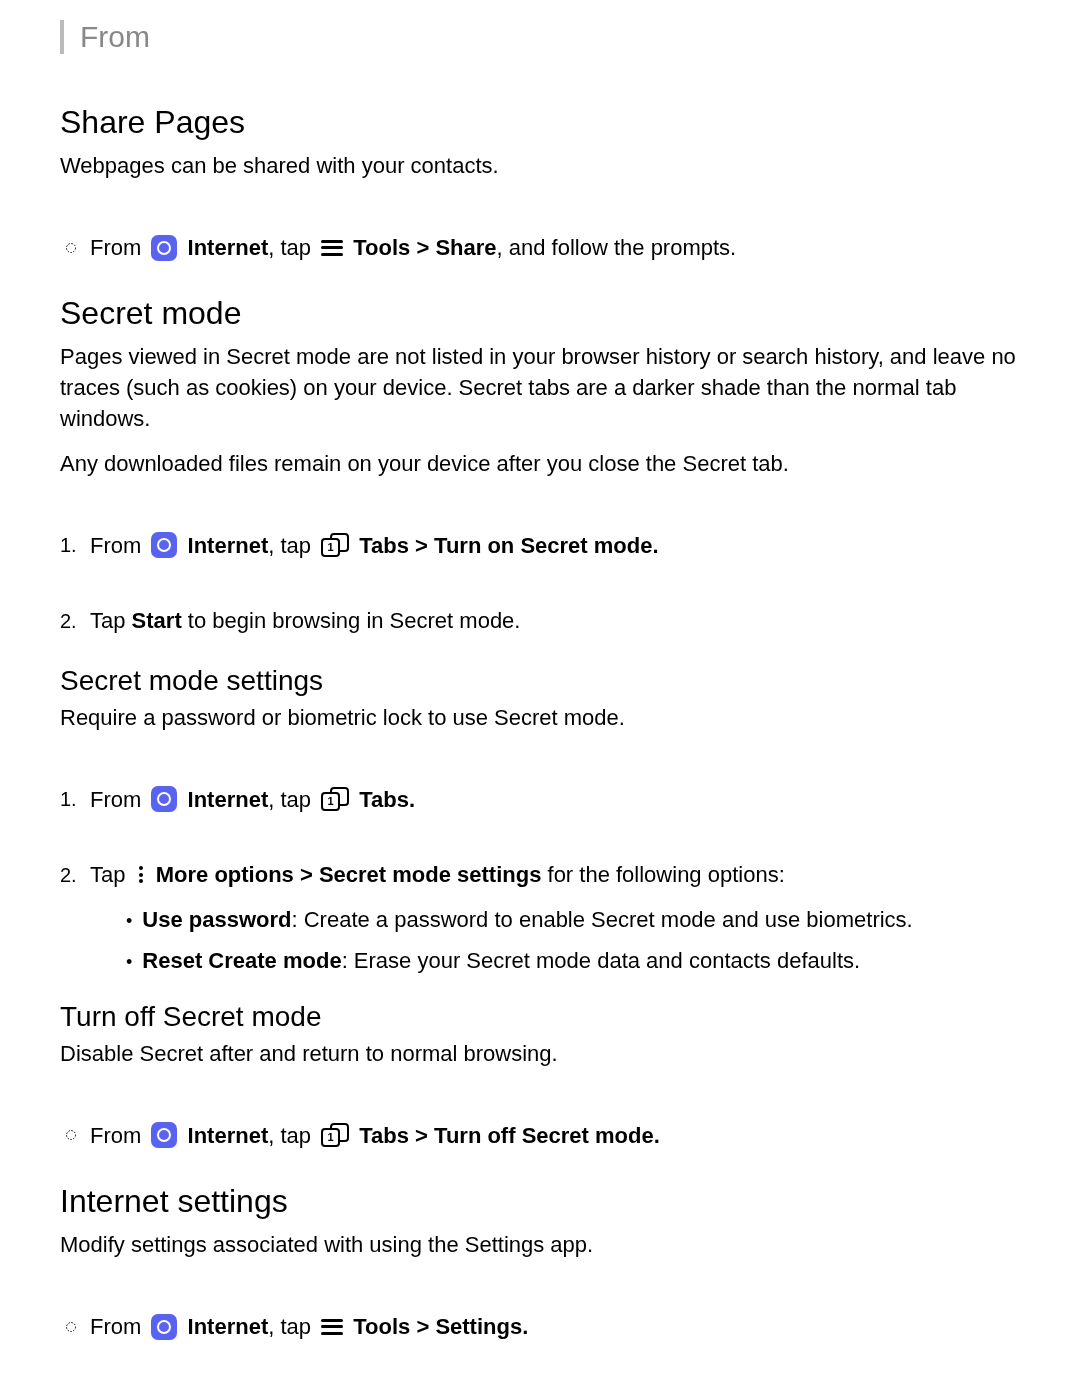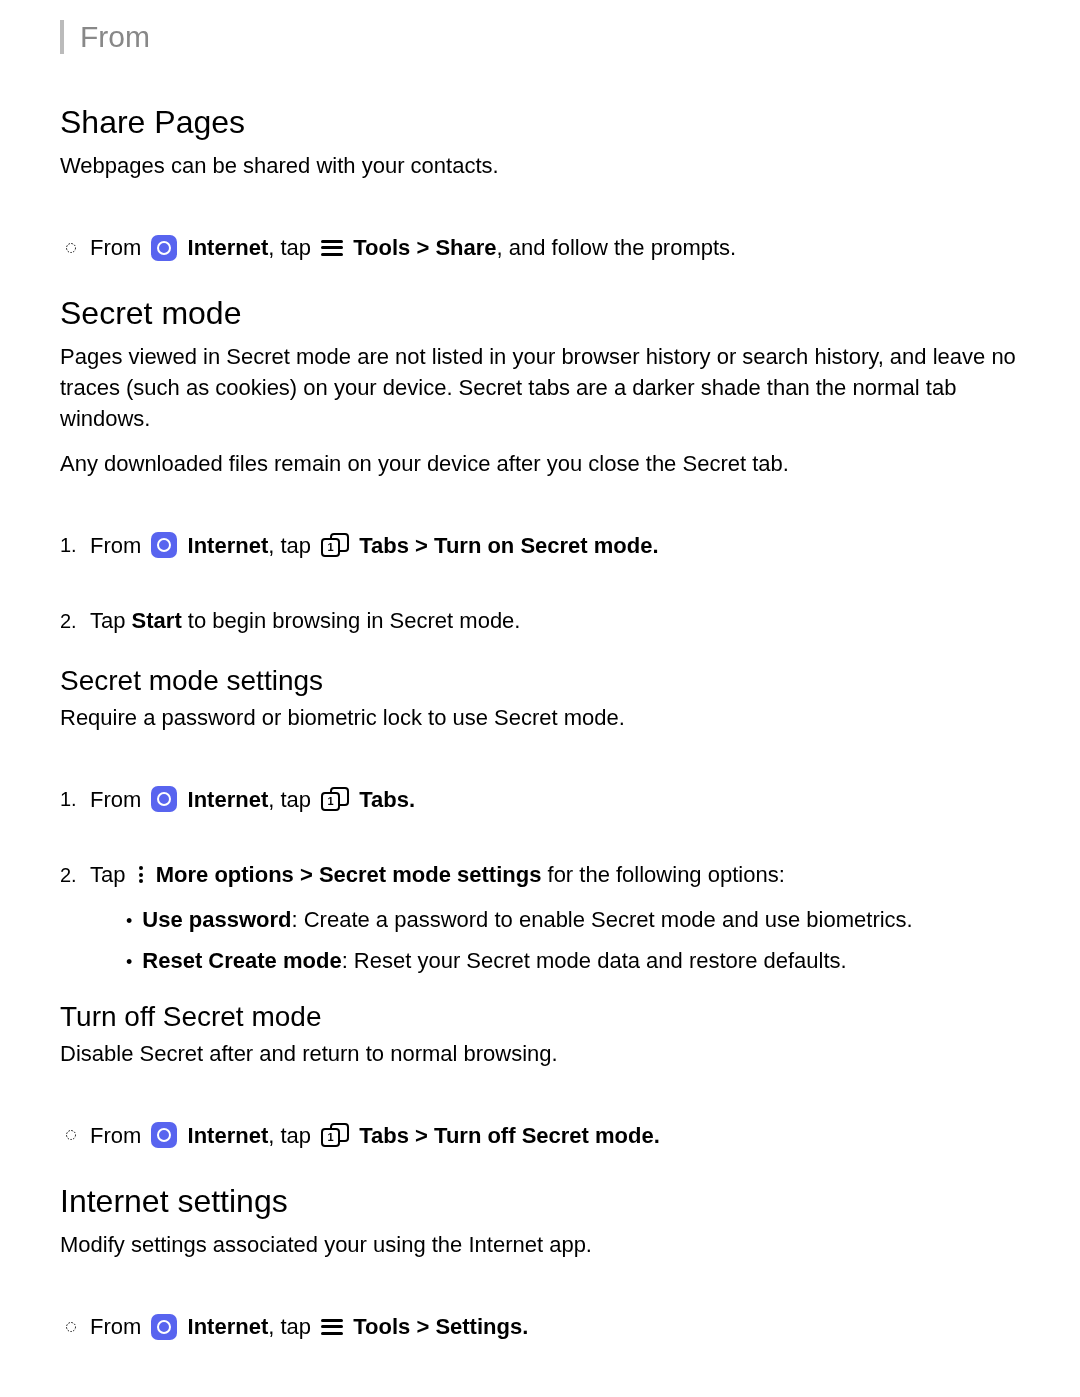--- a/index.html
+++ b/index.html
@@ -198,21 +198,21 @@
     <span class="num">2.</span>
     <span>Tap </span>
     <span class="icon more-icon"><div></div><div></div><div></div></span>
     <span class="bold"> More options &gt; Secret mode settings</span>
     <span> for the following options:</span>
   </div>
   <div class="indent1">
     <p class="wrap-p"><span class="bullet-solid">•</span><span class="bold">Use password</span><span>: Create a password to enable Secret mode and use biometrics.</span></p>
   </div>
   <div class="indent1">
-    <p class="wrap-p"><span class="bullet-solid">•</span><span class="bold">Reset Create mode</span><span>: Reset your Secret mode data and restore defaults.</span></p>
+    <p class="wrap-p"><span class="bullet-solid">•</span><span class="bold">Reset Create mode</span><span>: Erase your Secret mode data and contacts defaults.</span></p>
   </div>
 
   <h2 class="sub">Turn off Secret mode</h2>
   <p class="body">Disable Secret after and return to normal browsing.</p>
   <div class="row indent0">
     <span class="bullet-open">
       <svg width="12" height="12" viewBox="0 0 12 12">
           <circle cx="6" cy="6" r="4.5" fill="none" stroke="#000" stroke-width="1" stroke-dasharray="1.5,1.5"></circle>
         </svg>
     </span>
@@ -220,21 +220,21 @@
     <span class="icon internet-icon"></span>
     <span class="bold"> Internet</span>
     <span>, tap </span>
     <span class="icon tabs-icon">
       <span class="back"></span><span class="front">1</span>
     </span>
     <span class="bold"> Tabs &gt; Turn off Secret mode.</span>
   </div>
 
   <h1 class="section">Internet settings</h1>
-  <p class="body">Modify settings associated your using the Internet app.</p>
+  <p class="body">Modify settings associated with using the Settings app.</p>
   <div class="row indent0">
     <span class="bullet-open">
       <svg width="12" height="12" viewBox="0 0 12 12">
           <circle cx="6" cy="6" r="4.5" fill="none" stroke="#000" stroke-width="1" stroke-dasharray="1.5,1.5"></circle>
         </svg>
     </span>
     <span>From </span>
     <span class="icon internet-icon"></span>
     <span class="bold"> Internet</span>
     <span>, tap </span>

